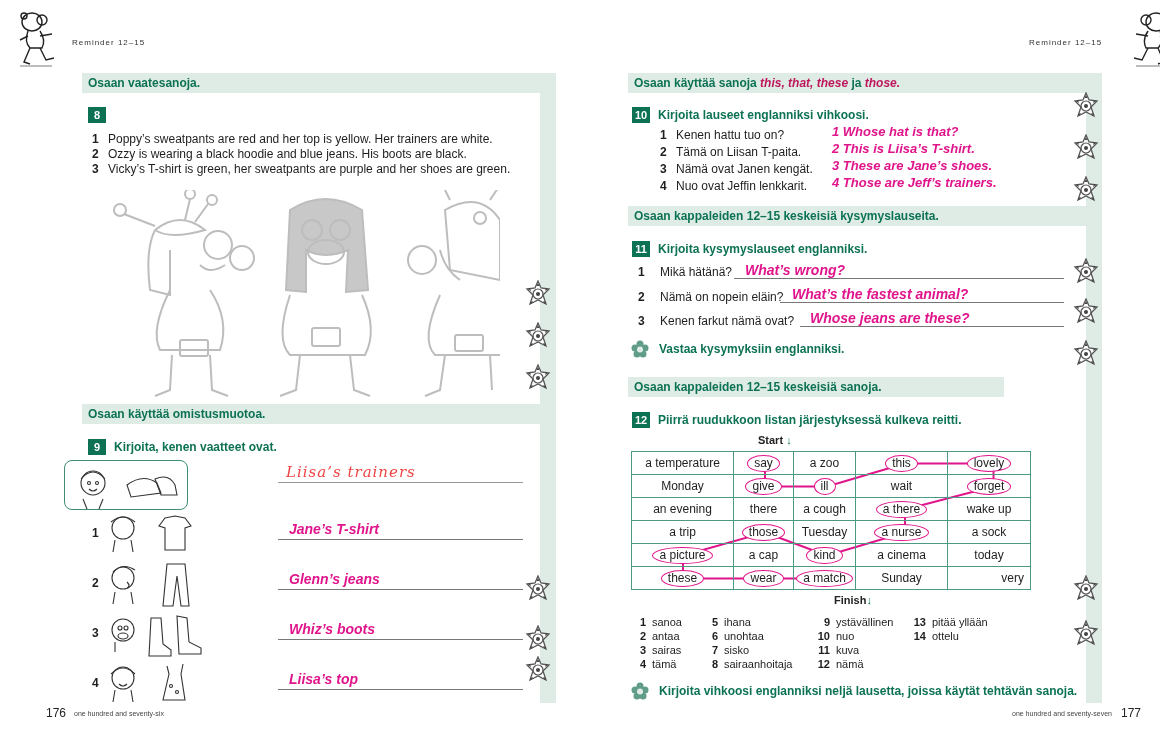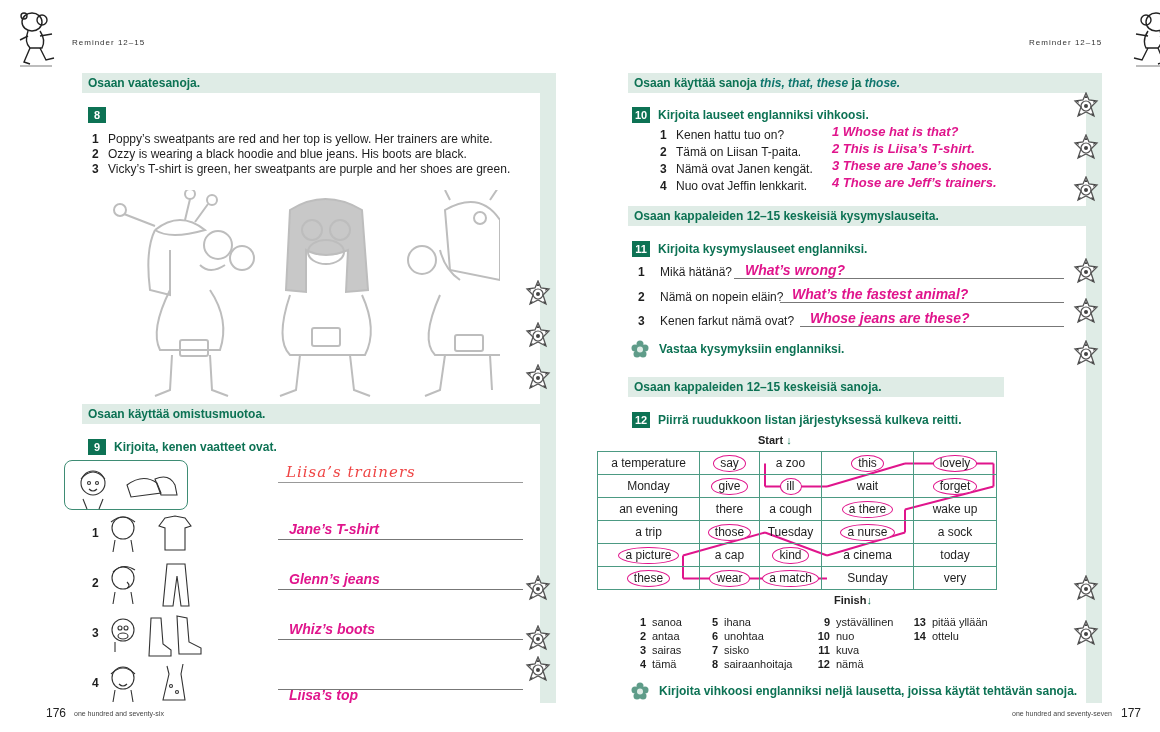--- a/index.html
+++ b/index.html
@@ -11,21 +11,21 @@
   .page-right { left: 580px; width: 580px; }
 
   .mascot { position: absolute; width: 44px; height: 60px; }
   .mascot svg { width: 100%; height: 100%; }
 
   .reminder { position: absolute; top: 38px; font-size: 8px; letter-spacing: 1px; color: #333; }
 
   
   .band { position: absolute; background: #dfece6; }
   .sec-head { position: absolute; height: 20px; background: #dfece6; color: #0d7254; font-weight: bold; font-size: 12px; line-height: 20px; padding-left: 6px; }
-  .sec-head i { font-style: italic; color: #0f766e; }
+  .sec-head i { font-style: italic; color: #be185d; }
 
   .task-num { position: absolute; width: 18px; height: 16px; background: #0d7254; color: #fff; font-weight: bold; font-size: 11px; line-height: 16px; text-align: center; }
   .task-title { position: absolute; color: #0d7254; font-weight: bold; font-size: 12px; line-height: 16px; }
 
   .line-item { position: absolute; font-size: 12px; line-height: 15px; white-space: nowrap; }
   .line-item .n { display: inline-block; width: 16px; font-weight: bold; }
 
   .answer { position: absolute; color: #e0158c; font-weight: bold; font-style: italic; font-size: 14px; white-space: nowrap; }
   .ans-line { position: absolute; height: 1px; background: #777; }
 
@@ -38,21 +38,21 @@
   .pagewords { position: absolute; top: 710px; font-size: 7px; color: #444; }
 
   
   .figure { position: absolute; }
   .figure svg { width: 100%; height: 100%; }
 
   .example-box { position: absolute; left: 64px; top: 460px; width: 124px; height: 50px; border: 1.5px solid #3e8c74; border-radius: 8px; }
   .script-answer { position: absolute; font-family: "DejaVu Serif", serif; font-style: italic; font-size: 15px; color: #ef4444; letter-spacing: 1px; }
 
   
-  .grid { position: absolute; left: 597px; top: 451px; border-collapse: collapse; padding-left: 29px; }
+  .grid { position: absolute; left: 631px; top: 451px; border-collapse: collapse; padding-left: 29px; }
   .grid td { border: 1px solid #4c9a83; height: 23px; text-align: center; font-size: 12px; padding: 0; }
   .grid td .w { position: relative; display: inline-block; padding: 0 6px; line-height: 15px; z-index: 2; }
   .grid td .w.on { border: 1.5px solid #e0158c; border-radius: 50%; background: #fff; }
   .path-svg { position: absolute; left: 631px; top: 451px; width: 438px; height: 138px; z-index: 1; pointer-events: none; }
   .grid { z-index: 2; }
 
   .vocab { position: absolute; font-size: 11px; line-height: 14px; }
   .vocab .n { display: inline-block; width: 14px; text-align: right; margin-right: 6px; font-weight: bold; }
 </style>
 </head>
@@ -194,21 +194,21 @@
     <svg viewBox="0 0 90 44" fill="none" stroke="#333" stroke-width="1.1">
         <circle cx="18" cy="18" r="11"></circle>
         <path d="M6 14 Q18 2 30 14"></path>
         <path d="M14 24 Q18 28 22 24"></path>
         <path d="M10 30 L8 42 M26 30 L28 42"></path>
         <path d="M62 6 L64 14 L58 40 L80 40 L76 14 L78 4"></path>
         <circle cx="66" cy="26" r="1.5"></circle>
         <circle cx="72" cy="32" r="1.5"></circle>
       </svg>
   </div>
-  <div class="answer" style="left:289px;top:687px;">Liisa’s top</div>
+  <div class="answer" style="left:289px;top:671px;">Liisa’s top</div>
   <div class="ans-line" style="left:278px;top:689px;width:245px;"></div>
 
   <div class="emblem" style="left:525px;top:575px;"><svg viewBox="0 0 26 28">
         <use href="#rose"></use>
       </svg></div>
   <div class="emblem" style="left:525px;top:625px;"><svg viewBox="0 0 26 28">
         <use href="#rose"></use>
       </svg></div>
   <div class="emblem" style="left:525px;top:656px;"><svg viewBox="0 0 26 28">
         <use href="#rose"></use>
@@ -390,21 +390,21 @@
         <td style="width: 60px;"><span class="w">a cap</span></td>
         <td style="width: 62px;"><span class="w on">kind</span></td>
         <td style="width: 92px;"><span class="w">a cinema</span></td>
         <td style="width: 83px;"><span class="w">today</span></td>
       </tr>
       <tr>
         <td style="width: 102px;"><span class="w on">these</span></td>
         <td style="width: 60px;"><span class="w on">wear</span></td>
         <td style="width: 62px;"><span class="w on">a match</span></td>
         <td style="width: 92px;"><span class="w">Sunday</span></td>
-        <td style="width: 83px;"><span class="w">very</span></td>
+        <td style="width: 83px; text-align: right;"><span class="w">very</span></td>
       </tr>
     </tbody>
   </table>
 
 <svg width="0" height="0" style="position:absolute">
   <defs>
     <symbol id="rose" viewBox="0 0 26 28">
       <polygon points="13,1 16,8 24,9 18,15 21,24 13,20 5,24 8,15 2,9 10,8" fill="#ffffff" stroke="#555" stroke-width="1.3"></polygon>
       <polygon points="13,3 14.5,6 11.5,6" fill="#444"></polygon>
       <polygon points="23,9 20,11 21,8" fill="#444"></polygon>

